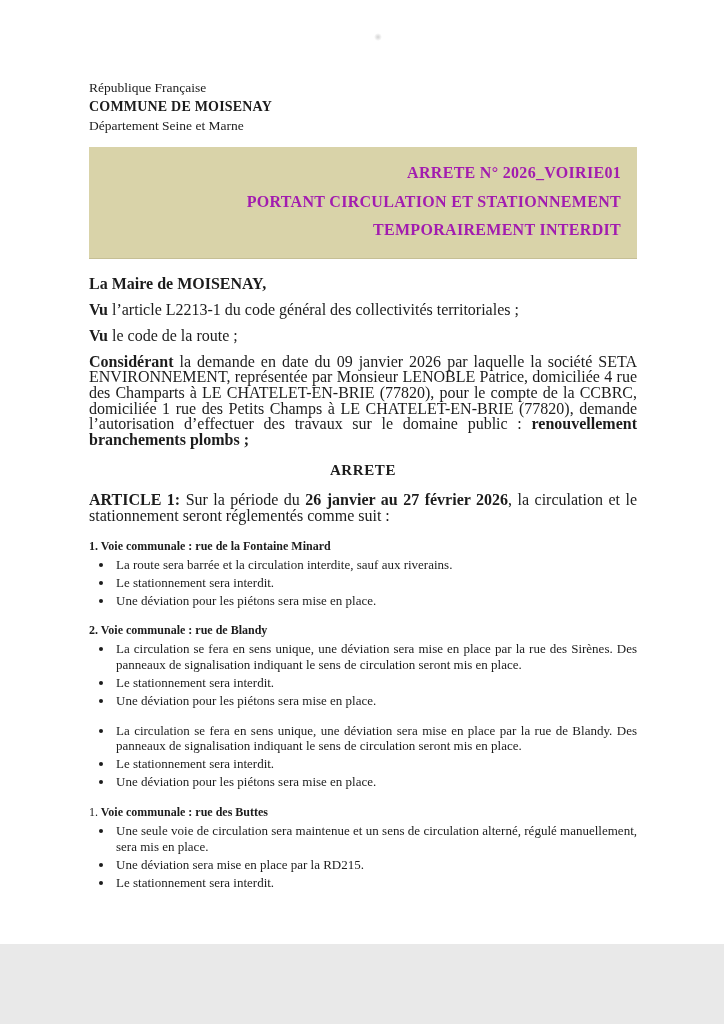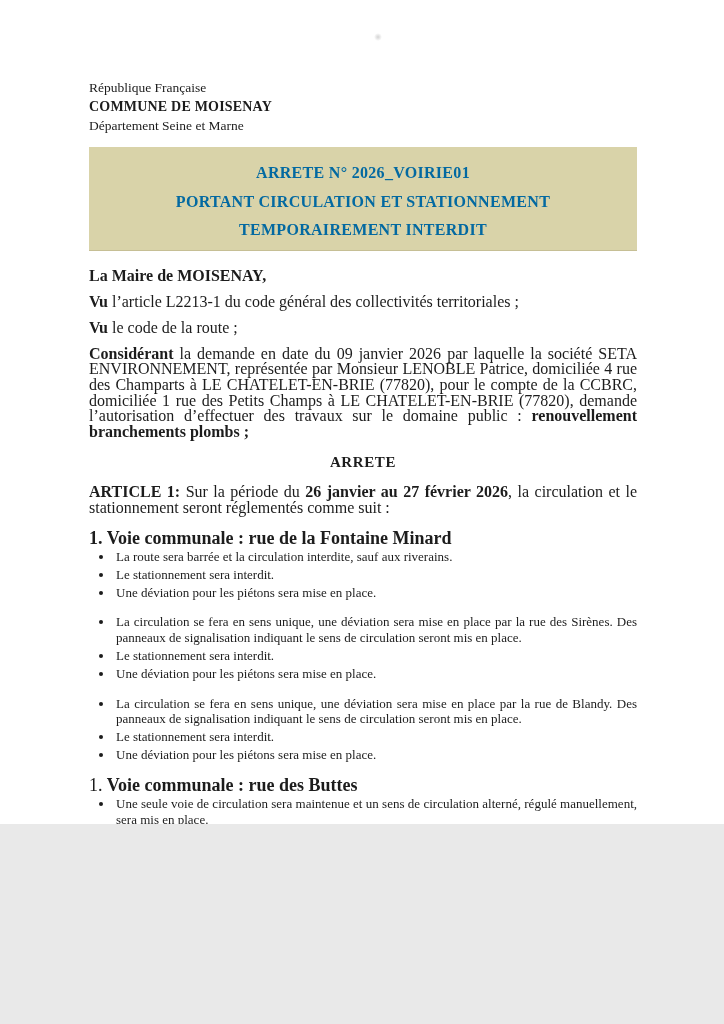--- a/index.html
+++ b/index.html
@@ -1,38 +1,38 @@
 <!DOCTYPE html>
 <html lang="fr"><head>
 <meta charset="utf-8">
 <style>
   html, body { margin: 0; padding: 0; background: #e9e9e9; }
   .page {
     width: 724px;
-    height: 824px;
+    height: 944px;
     margin: 0 auto;
     background: #ffffff;
     position: relative;
     overflow: hidden;
     font-family: "Liberation Serif", "DejaVu Serif", serif;
   }
   .content { padding: 78px 87px 0 89px; }
 
   .letterhead { font-size: 13.5px; line-height: 19px; }
   .bold { font-weight: bold; }
   .lh-commune { font-size: 14px; letter-spacing: 0.2px; }
 
   .banner {
     margin-top: 12px;
-    padding: 12px 16px 5px;
-    text-align: center;
+    padding: 12px 16px 13px;
+    text-align: right;
     font-weight: bold;
     font-size: 16px;
     line-height: 28.5px;
-    color: #0369a1;
+    color: #a21caf;
     letter-spacing: 0.3px;
     border-bottom: 1px solid #c6bf95;
   }
 
   .para {
     font-size: 16px;
     line-height: 15.6px;
     margin: 10.5px 0 0 0;
   }
   .first-para { margin-top: 17px; }
@@ -41,21 +41,21 @@
   .arrete-heading {
     text-align: center;
     font-weight: bold;
     font-size: 15px;
     letter-spacing: 0.6px;
     margin: 15px 0 2px 0;
   }
   .article-para { margin-top: 13px; }
 
   .section { margin-top: 14px; }
-  .section-heading { font-size: 18px; line-height: 16px; font-weight: bold; }
+  .section-heading { font-size: 12px; line-height: 16px; font-weight: bold; }
   .num-regular { font-weight: normal; }
 
   ul.bullets {
     margin: 3px 0 0 0;
     padding-left: 25px;
     list-style: disc;
   }
   ul.bullets li {
     font-size: 13px;
     line-height: 15.6px;
@@ -110,20 +110,21 @@
     <div class="section">
       <div class="section-heading"><span>1.</span><span> Voie communale : rue de la Fontaine Minard</span></div>
       <ul class="bullets">
         <li>La route sera barrée et la circulation interdite, sauf aux riverains.</li>
         <li>Le stationnement sera interdit.</li>
         <li>Une déviation pour les piétons sera mise en place.</li>
       </ul>
     </div>
 
     <div class="section">
+      <div class="section-heading"><span>2.</span><span> Voie communale : rue de Blandy</span></div>
       <ul class="bullets">
         <li>La circulation se fera en sens unique, une déviation sera mise en place par la rue des Sirènes. Des panneaux de signalisation indiquant le sens de circulation seront mis en place.</li>
         <li>Le stationnement sera interdit.</li>
         <li>Une déviation pour les piétons sera mise en place.</li>
       </ul>
     </div>
 
     <div class="section">
       <ul class="bullets">
         <li>La circulation se fera en sens unique, une déviation sera mise en place par la rue de Blandy. Des panneaux de signalisation indiquant le sens de circulation seront mis en place.</li>

